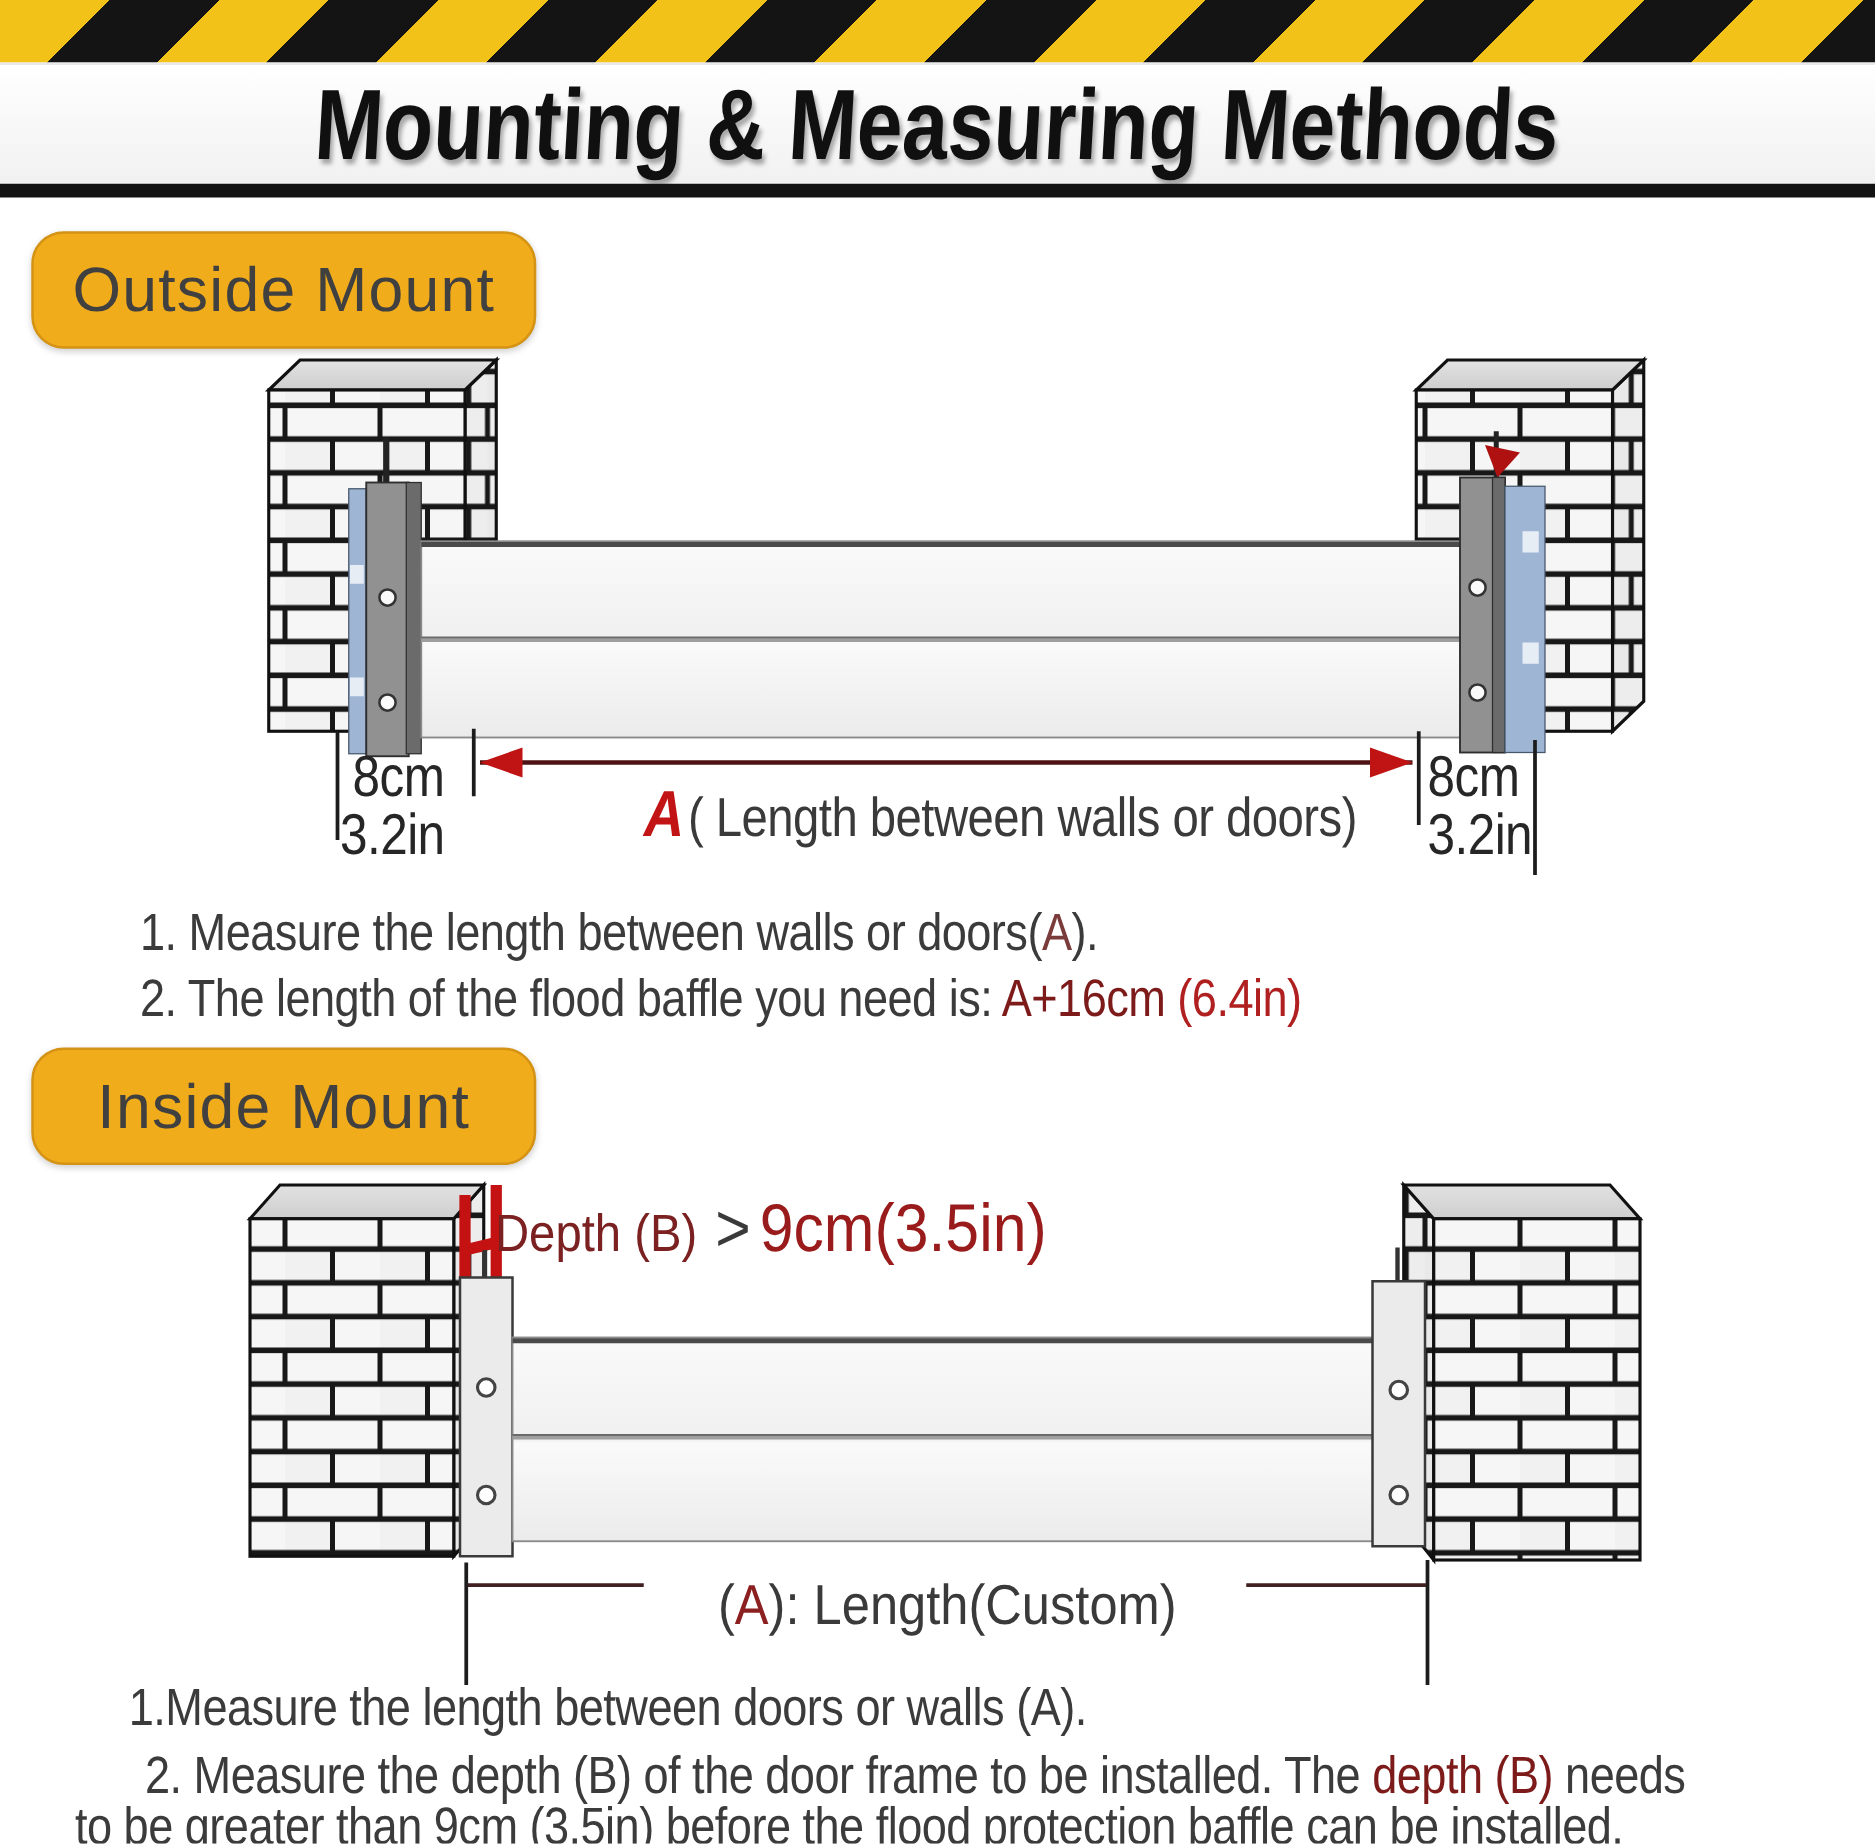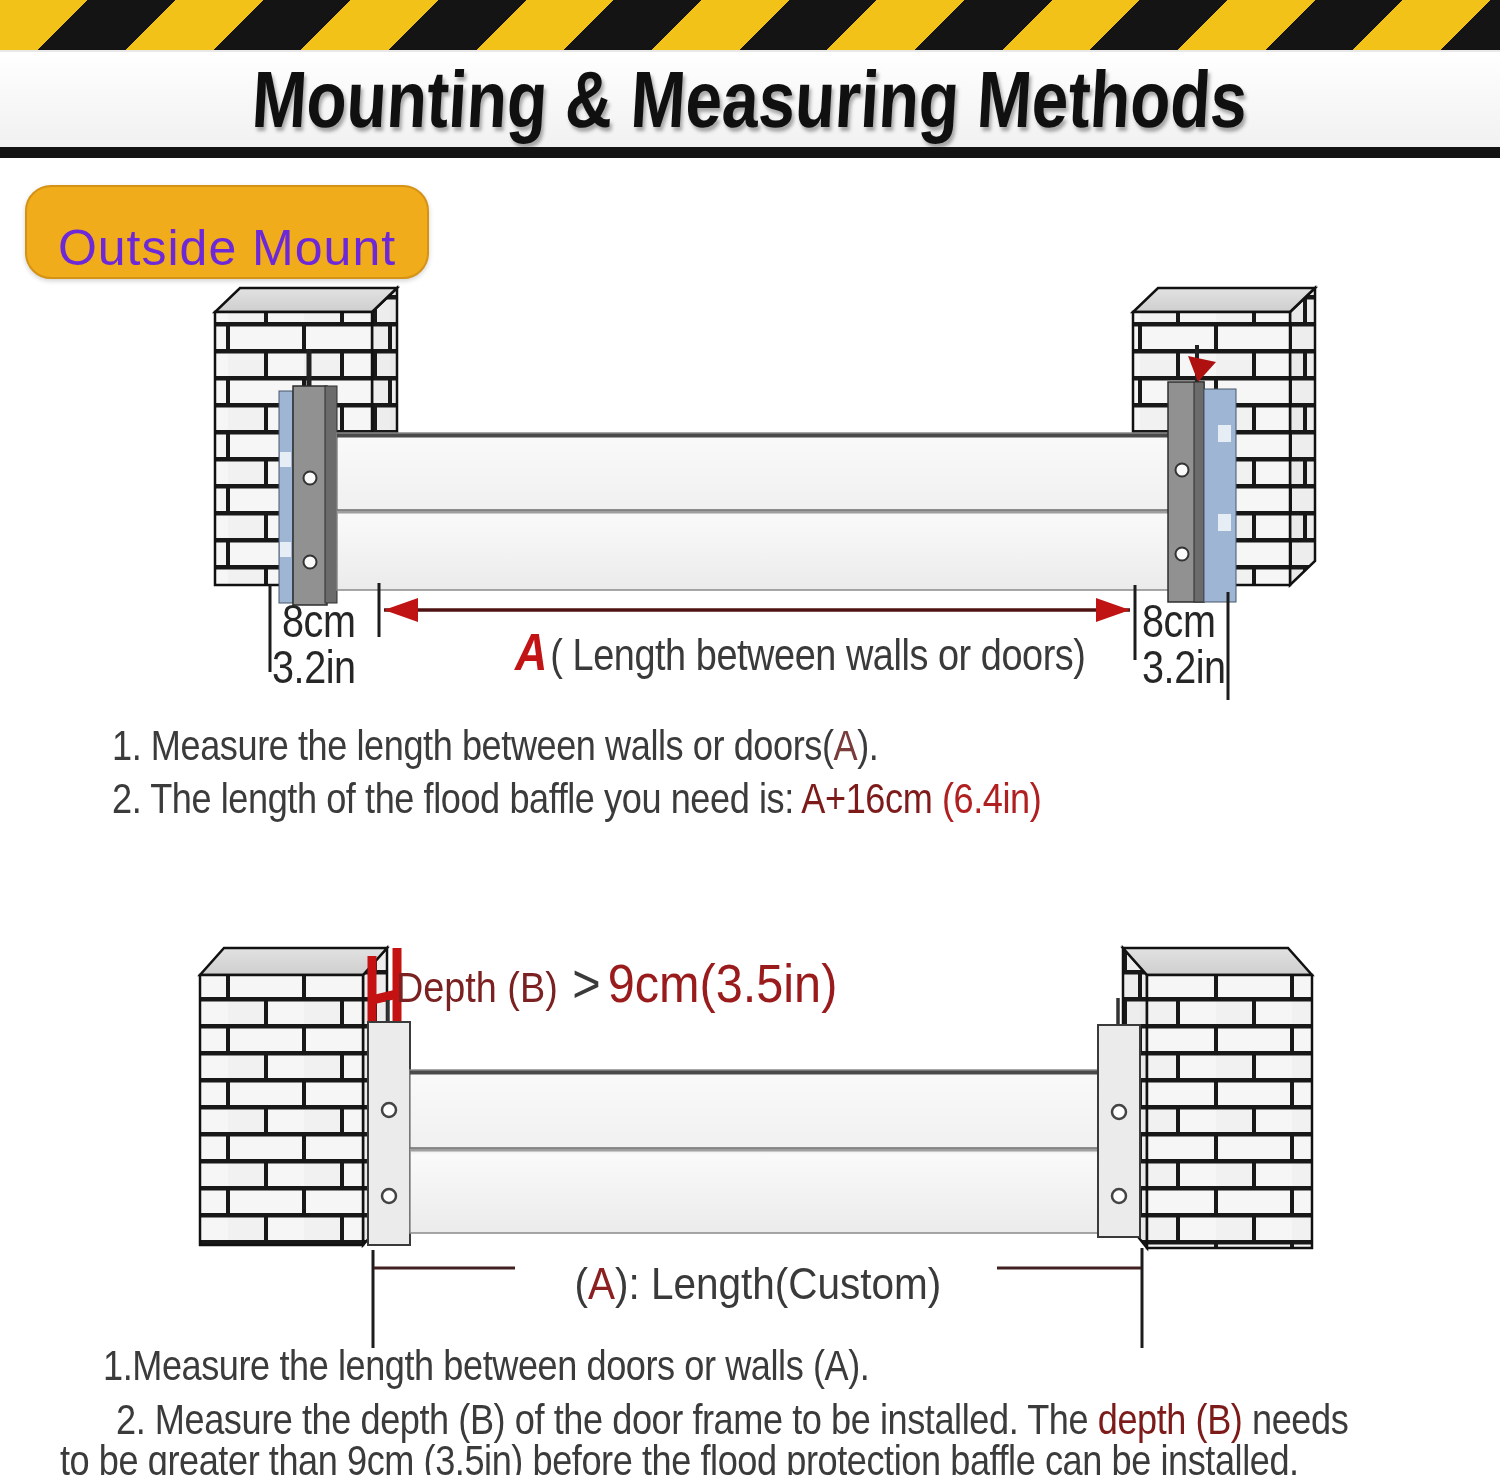--- a/index.html
+++ b/index.html
@@ -13,22 +13,22 @@
   .titleband{position:absolute;left:0;top:52px;width:1500px;height:95px;
              background:linear-gradient(#ffffff,#f1f1f1);
              display:flex;align-items:center;justify-content:center;}
   .title{font-size:80px;font-weight:700;color:#101010;white-space:nowrap;
          transform:scaleX(0.82) skewX(-4deg);
          text-shadow:3px 4px 4px rgba(70,70,70,0.45);}
   .blackbar{position:absolute;left:0;top:147px;width:1500px;height:11px;background:#131313;}
   
   .badge{position:absolute;left:25px;width:400px;height:90px;background:#F1AC1B;
          border:2px solid #d49314;border-radius:26px;box-shadow:0 2px 5px rgba(0,0,0,0.18);
-         display:flex;align-items:flex-end;justify-content:center;
-         font-size:50px;letter-spacing:1px;color:#6d28d9;white-space:nowrap;}
+         display:flex;align-items:center;justify-content:center;
+         font-size:50px;letter-spacing:1px;color:#404040;white-space:nowrap;}
   .badge-outside{top:185px;}
   .badge-inside{top:838px;}
   
   .diagram-svg{position:absolute;left:0;top:0;width:1500px;height:1475px;}
   
   .txt{position:absolute;white-space:nowrap;transform:scaleX(0.86);transform-origin:left top;
        letter-spacing:-0.5px;}
   .dimtxt{font-size:46px;color:#262626;}
   .body-line{font-size:42px;color:#3b3b3b;}
   .row{display:flex;align-items:baseline;}
@@ -53,20 +53,23 @@
 
   <div class="hazard"></div>
 
   <div class="titleband">
     <span class="title">Mounting &amp; Measuring Methods</span>
   </div>
   <div class="blackbar"></div>
 
   <div class="badge badge-outside">
     <span>Outside Mount</span>
+  </div>
+  <div class="badge badge-inside">
+    <span>Inside Mount</span>
   </div>
 
   <svg class="diagram-svg" viewBox="0 0 1500 1475">
     <defs>
       <pattern id="brick" width="76" height="54" patternUnits="userSpaceOnUse">
         <rect width="76" height="54" fill="#181818"></rect>
         <rect x="2" y="2.5" width="72" height="22.5" fill="#f6f6f6"></rect>
         <rect x="-36" y="29.5" width="72" height="22.5" fill="#f1f1f1"></rect>
         <rect x="40" y="29.5" width="72" height="22.5" fill="#f6f6f6"></rect>
       </pattern>

